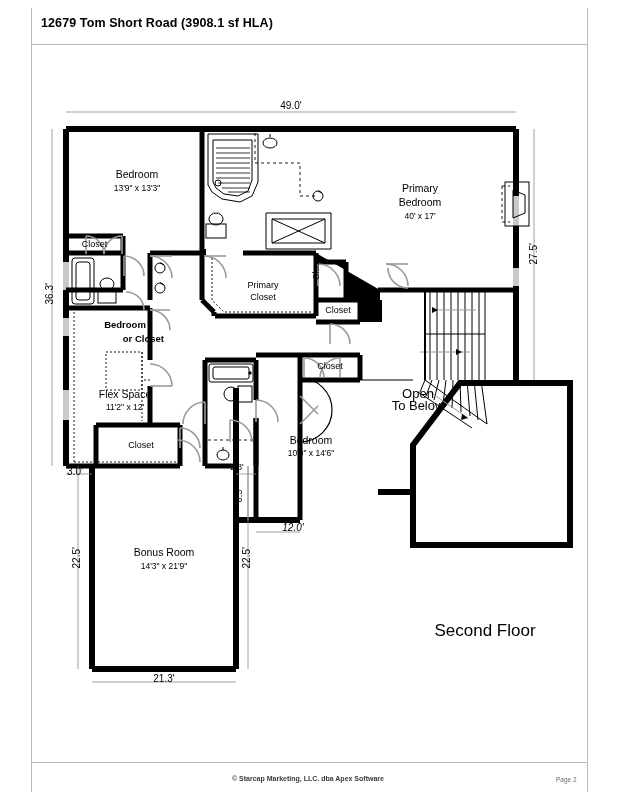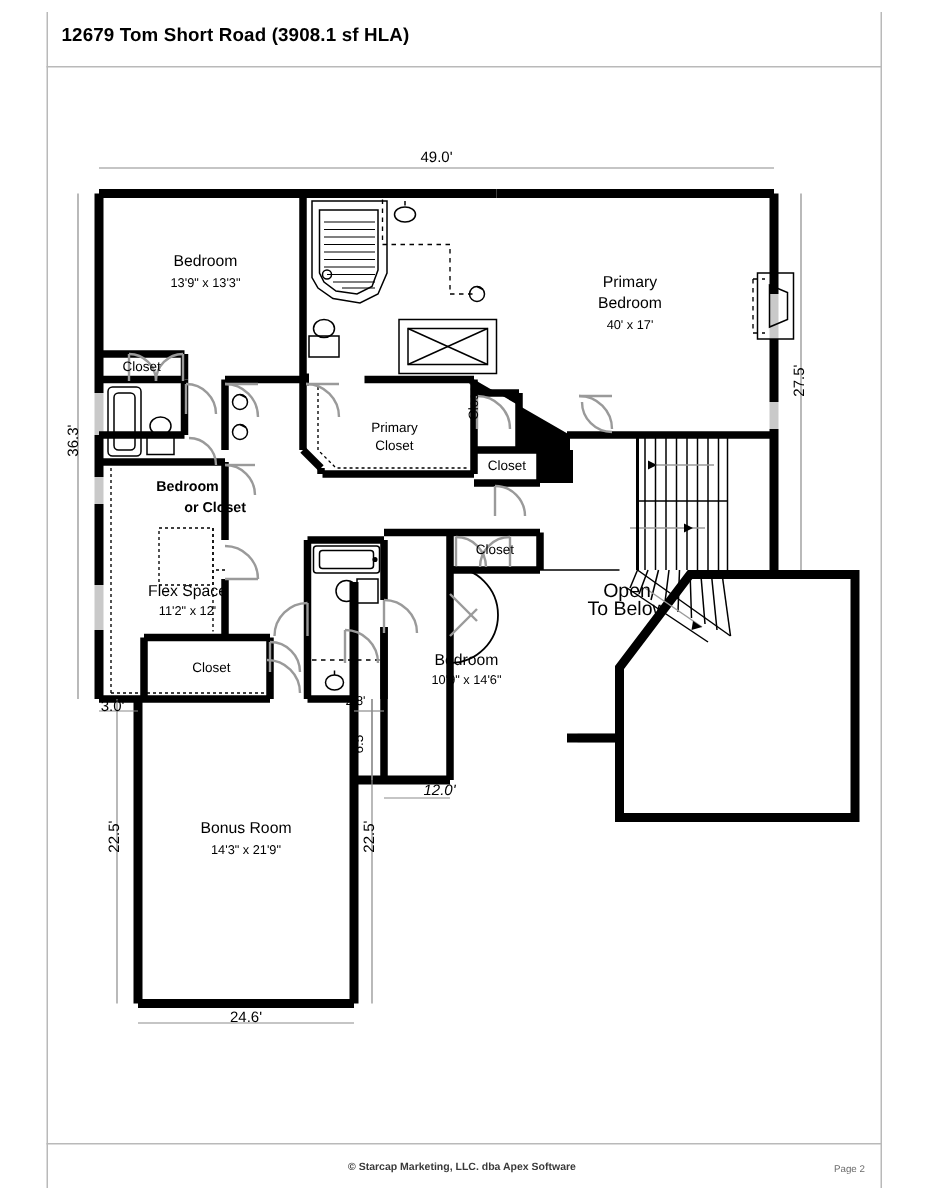--- a/index.html
+++ b/index.html
@@ -425,29 +425,30 @@
   <div class="lbl dim" style="left:246px;top:100px;width:90px;">49.0'</div>
 
   <div class="lbl dim" style="left:20px;top:288px;width:60px;transform:rotate(-90deg);">36.3'</div>
 
   <div class="lbl dim" style="left:504px;top:248px;width:60px;transform:rotate(-90deg);">27.5'</div>
 
   <div class="lbl dim" style="left:52px;top:466px;width:46px;">3.0'</div>
 
   <div class="lbl dim" style="left:47px;top:552px;width:60px;transform:rotate(-90deg);">22.5'</div>
 
-  <div class="lbl dim" style="left:134px;top:673px;width:60px;">24.6'</div>
+  <div class="lbl dim" style="left:134px;top:673px;width:60px;">21.3'</div>
 
   <div class="lbl dim" style="left:217px;top:552px;width:60px;transform:rotate(-90deg);">22.5'</div>
 
   <div class="lbl dim" style="left:216px;top:463px;width:42px;font-size:8.5px;">2.8'</div>
 
   <div class="lbl dim" style="left:216px;top:490px;width:46px;font-size:9px;transform:rotate(-90deg);">6.5'</div>
 
   <div class="lbl dim" style="left:268px;top:522px;width:50px;font-style:italic;">12.0'</div>
 
   <div id="floor-summary">
+    <div>Second Floor</div>
   </div>
 
   <div id="footer-copy">© Starcap Marketing, LLC. dba Apex Software</div>
   <div id="footer-page">Page 2</div>
 
 </div>
 
 </body></html>

